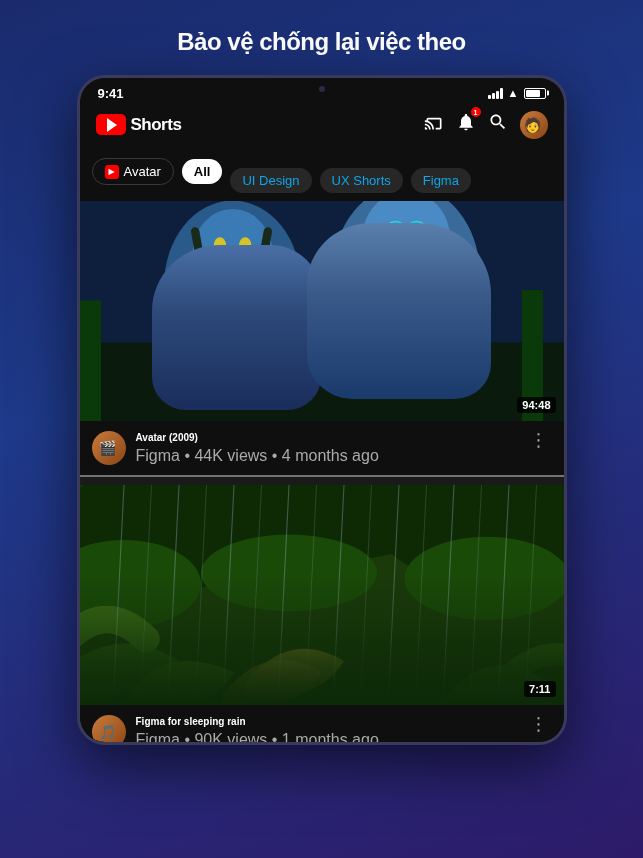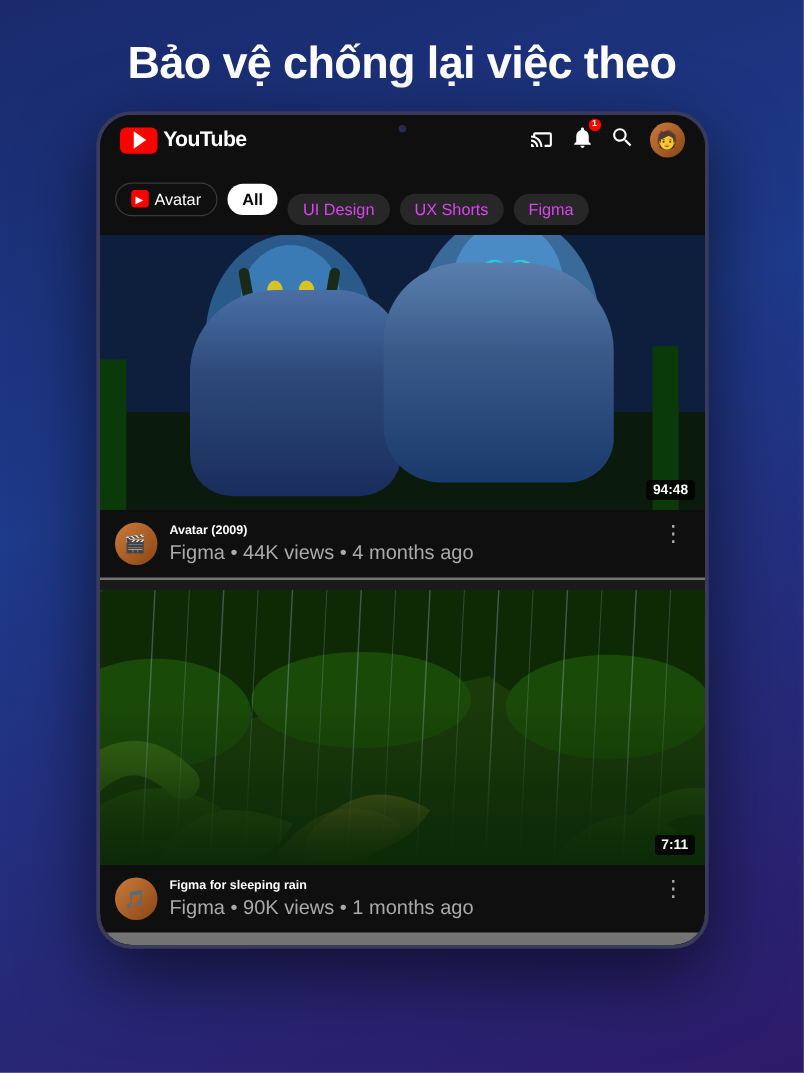--- a/index.html
+++ b/index.html
@@ -12,21 +12,21 @@
       flex-direction: column;
       align-items: center;
       justify-content: flex-start;
       font-family: -apple-system, BlinkMacSystemFont, 'Segoe UI', sans-serif;
       overflow: hidden;
       position: relative;
     }
 
     .headline {
       color: white;
-      font-size: 36px;
+      font-size: 24px;
       font-weight: 800;
       text-align: center;
       padding: 28px 40px 18px;
       line-height: 1.2;
       letter-spacing: -0.5px;
     }
 
     .tablet-wrapper {
       width: 490px;
       height: 670px;
@@ -241,21 +241,21 @@
     }
 
     .chip-active {
       background: white;
       color: black;
       font-weight: 600;
     }
 
     .chip-inactive {
       background: #272727;
-      color: #d946ef;
+      color: #0ea5e9;
       margin-top: 17px;
     }
 
     .shorts-icon {
       width: 14px;
       height: 14px;
       background: #ff0000;
       border-radius: 3px;
       display: flex;
       align-items: center;
@@ -416,27 +416,42 @@
 <body>
 
 <div class="headline">
   <span>Bảo vệ chống lại việc theo</span><br>
 </div>
 
 <div class="tablet-wrapper">
   <div class="camera-dot"></div>
   <div class="screen">
 
+    <div class="status-bar">
+      <span class="status-time">9:41</span>
+      <div class="status-icons">
+        <div class="signal-bars">
+          <div class="signal-bar" style="height:4px"></div>
+          <div class="signal-bar" style="height:6px"></div>
+          <div class="signal-bar" style="height:8px"></div>
+          <div class="signal-bar" style="height:11px"></div>
+        </div>
+        <span class="wifi-icon">▲</span>
+        <div class="battery">
+          <div class="battery-fill"></div>
+        </div>
+      </div>
+    </div>
 
     <div class="yt-header">
       <div class="yt-logo">
         <div class="yt-icon">
           <div class="yt-play"></div>
         </div>
-        <span class="yt-text">YouTube</span>
+        <span class="yt-text">Shorts</span>
       </div>
       <div class="yt-actions">
         <div class="yt-action-btn">
           <svg width="20" height="20" viewBox="0 0 24 24" fill="white">
             <path d="M1 18v3h3c0-1.66-1.34-3-3-3zm0-4v2c2.76 0 5 2.24 5 5h2c0-3.87-3.13-7-7-7zm18-7H5c-1.1 0-2 .9-2 2v3h2v-3h14v10h-5v2h5c1.1 0 2-.9 2-2V9c0-1.1-.9-2-2-2zM1 10v2c4.97 0 9 4.03 9 9h2c0-6.08-4.93-11-11-11z"></path>
           </svg>
         </div>
         <div class="yt-action-btn">
           <svg width="20" height="20" viewBox="0 0 24 24" fill="white">
             <path d="M12 22c1.1 0 2-.9 2-2h-4c0 1.1.9 2 2 2zm6-6v-5c0-3.07-1.64-5.64-4.5-6.32V4c0-.83-.67-1.5-1.5-1.5s-1.5.67-1.5 1.5v.68C7.63 5.36 6 7.92 6 11v5l-2 2v1h16v-1l-2-2z"></path>

